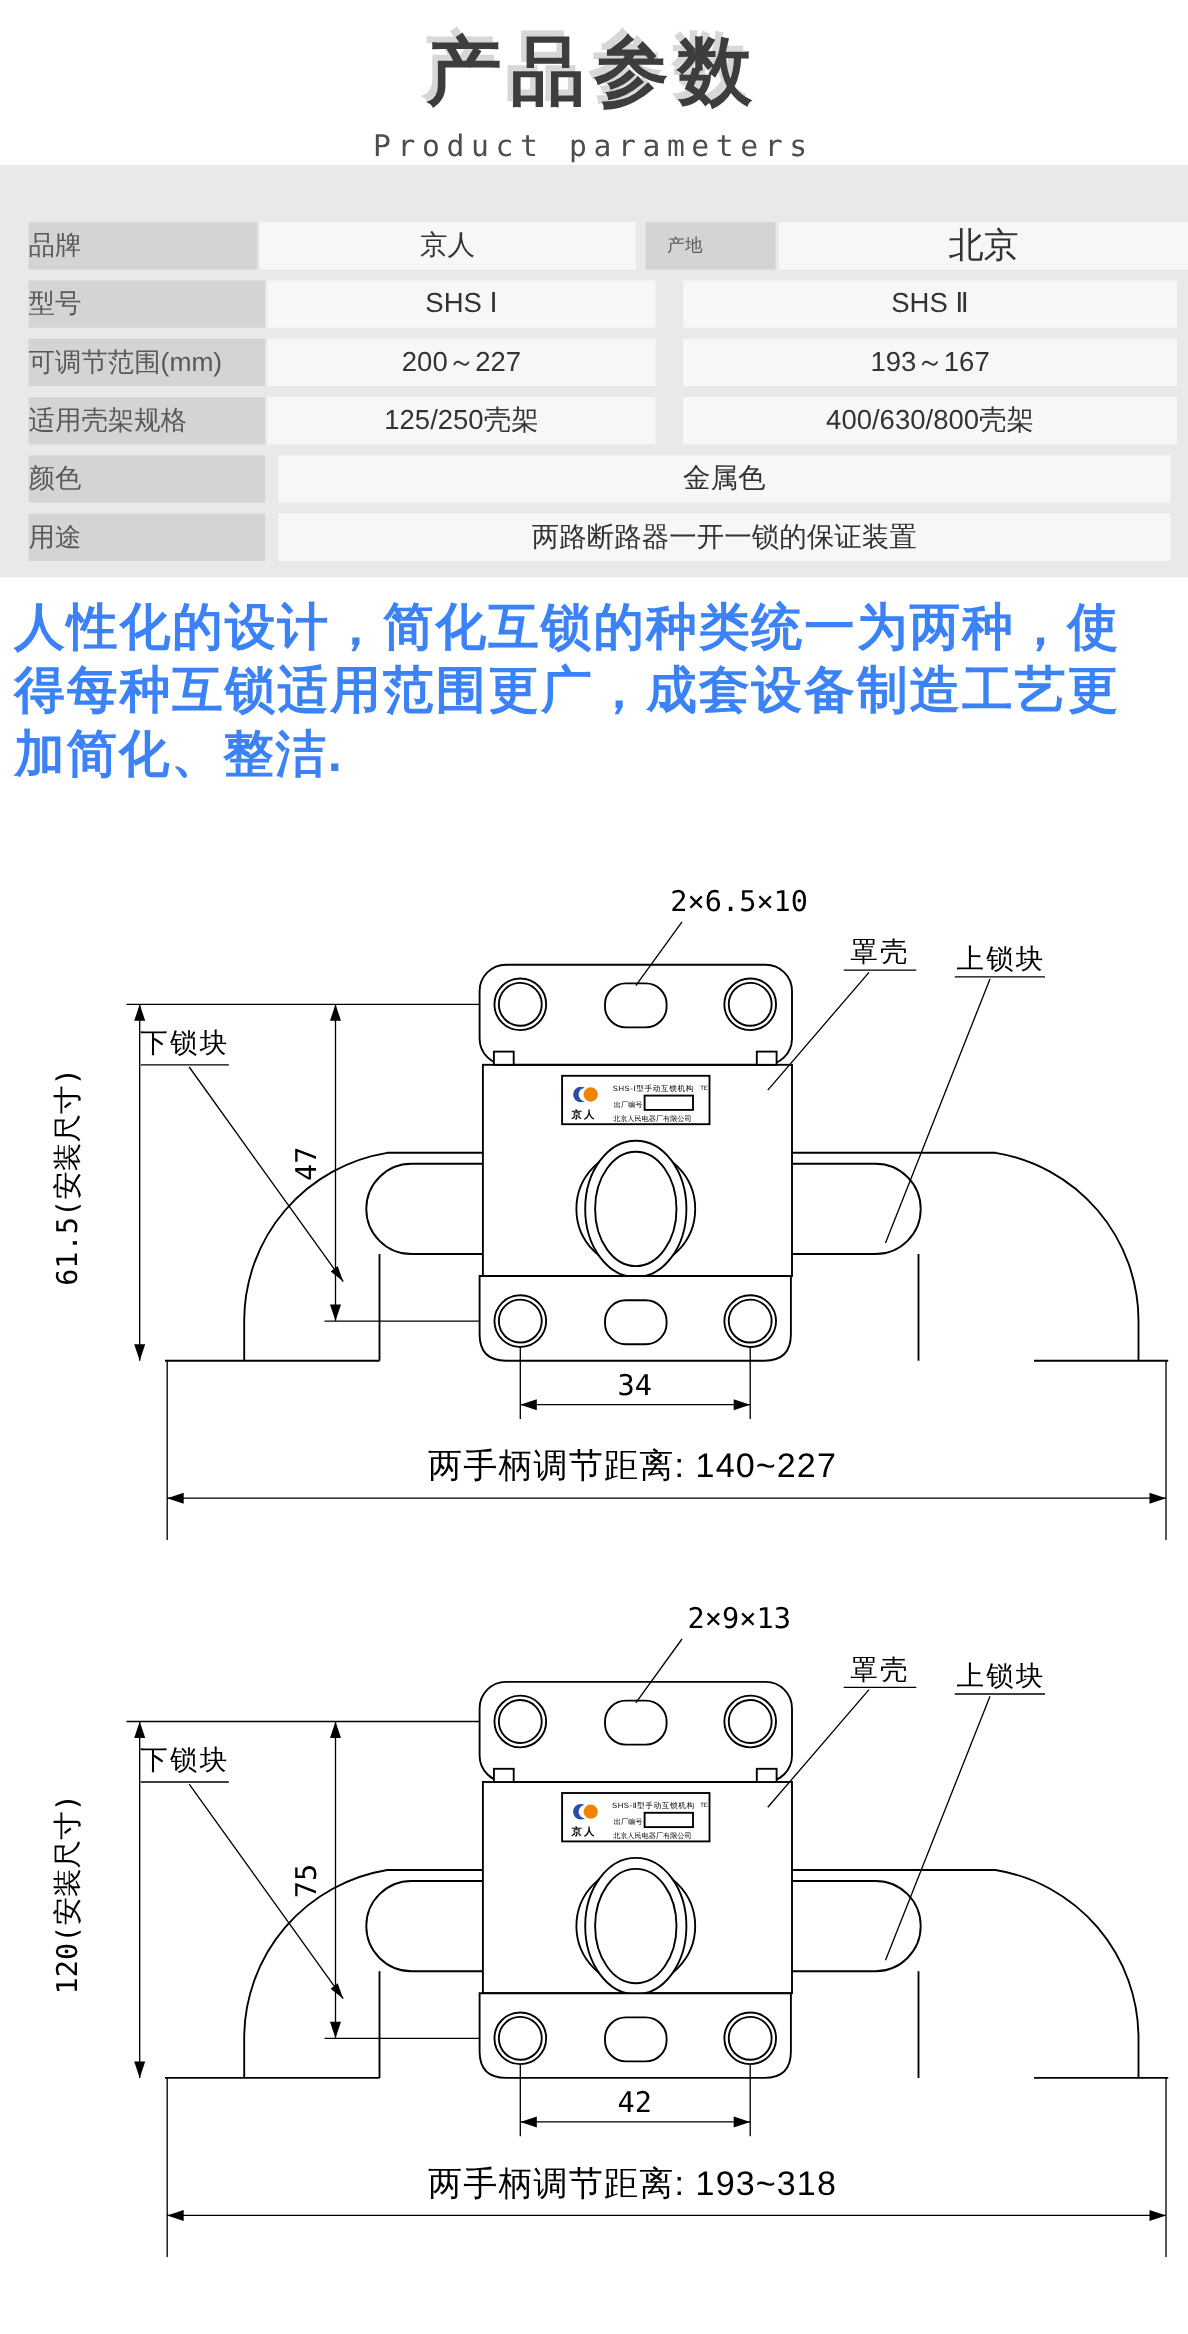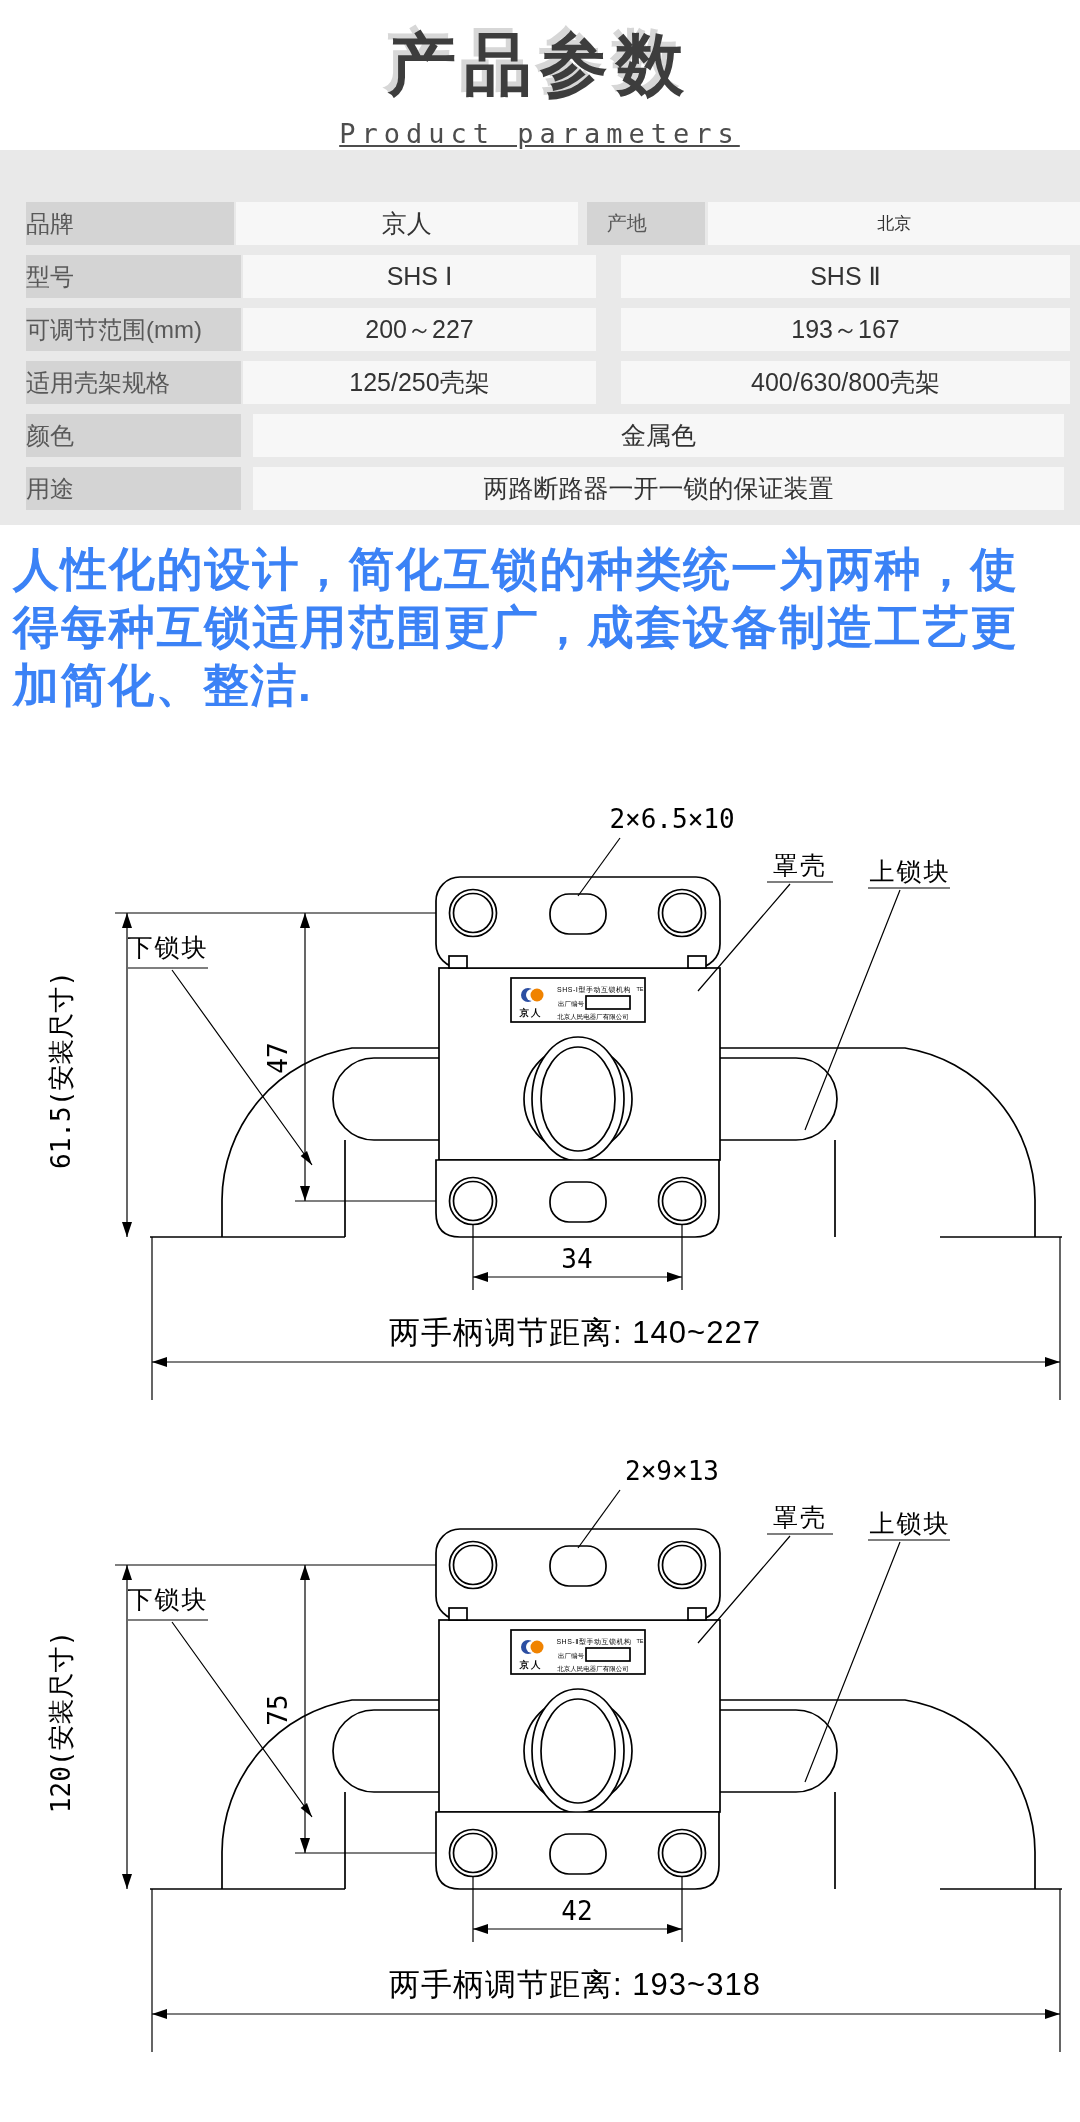--- a/index.html
+++ b/index.html
@@ -10,33 +10,32 @@
   
   .title{
     position:absolute;top:20px;left:0;width:1080px;text-align:center;
     font-size:68px;font-weight:bold;letter-spacing:8px;color:#3d3d3d;
     text-shadow:-5px -5px 0 #d7d7d7;
   }
   .subtitle{
     position:absolute;top:118px;left:0;width:1079px;text-align:center;
     font-size:27px;letter-spacing:6px;color:#4d4d4d;
     font-family:"DejaVu Sans Mono",monospace;
-    text-decoration:underline;
   }
   
   .panel{
     position:absolute;top:150px;left:0;width:1080px;height:375px;
     background:#e9e9e9;box-sizing:border-box;padding:52px 0 0 26px;
   }
   .trow{display:flex;margin-bottom:10px;height:43px;}
   .cell{height:43px;line-height:43px;box-sizing:border-box;overflow:hidden;}
   .lab{width:215px;background:#d4d4d4;color:#595959;font-size:24px;}
-  .lab2{width:122px;margin-left:9px;background:#d4d4d4;color:#595959;font-size:20px;padding-left:20px;}
+  .lab2{width:122px;margin-left:9px;background:#d4d4d4;color:#595959;font-size:16px;padding-left:20px;}
   .val1{width:353px;margin-left:2px;background:#f7f7f7;color:#333;font-size:25px;text-align:center;}
-  .val2{width:384px;margin-left:3px;background:#f7f7f7;color:#333;font-size:17px;text-align:center;}
+  .val2{width:384px;margin-left:3px;background:#f7f7f7;color:#333;font-size:32px;text-align:center;}
   .valw{width:449px;margin-left:25px;background:#f7f7f7;color:#333;font-size:25px;text-align:center;}
   .valfull{width:811px;margin-left:12px;background:#f7f7f7;color:#333;font-size:25px;text-align:center;}
   
   .para{
     position:absolute;top:540px;left:13px;width:1005px;
     font-size:46px;line-height:58px;letter-spacing:1.5px;
     font-weight:bold;color:#3b82f6;text-align:justify;
   }
   
   .drawing{position:absolute;left:0;width:1080px;height:600px;}

